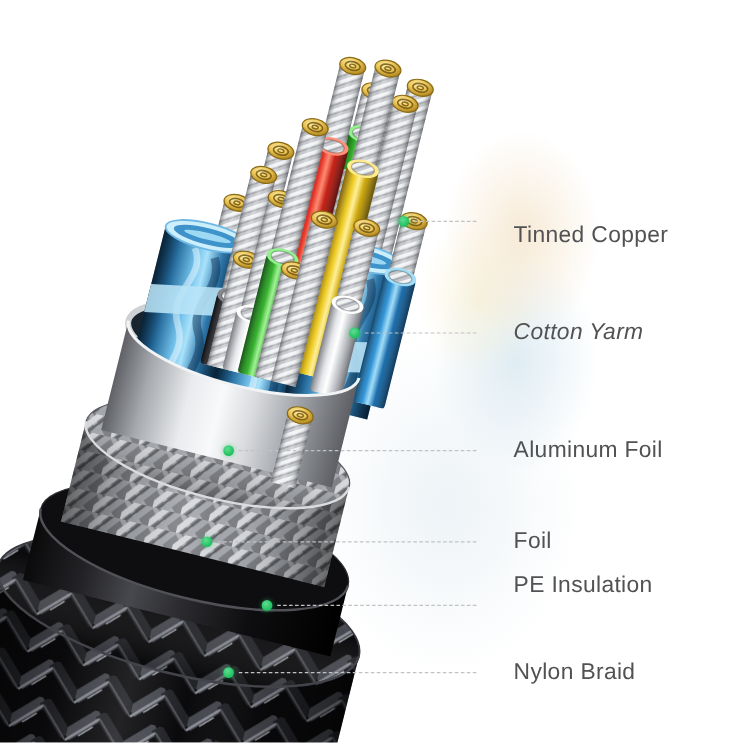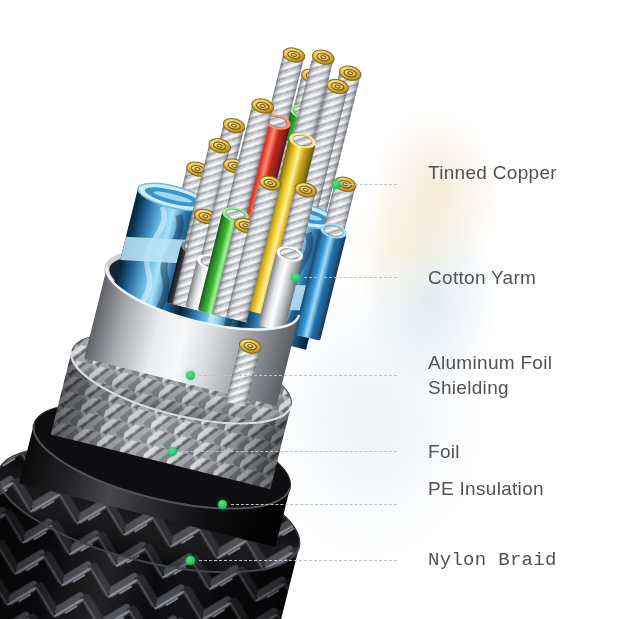--- a/index.html
+++ b/index.html
@@ -335,48 +335,47 @@
 
       <path d="M7,511 A155,52 0 0 0 317,511 L317,1040 L7,1040 Z" fill="url(#nylonP)"></path>
       <path d="M7,511 A155,52 0 0 0 317,511 L317,1040 L7,1040 Z" fill="url(#cylShade)"></path>
       <path d="M7,511 A155,52 0 0 0 317,511" fill="none" stroke="#42444a" stroke-width="2"></path>
     </g>
   </svg>
 
   <div>
     <div class="dot" style="left:331.5px;top:179.5px;"></div>
     <div class="dash" style="left:345px;top:183.5px;width:52px;"></div>
-    <div class="lbl" style="top:172px;">Tinned Copper</div>
+    <div class="lbl" style="top:196px;">Tinned Copper</div>
   </div>
 
   <div>
     <div class="dot" style="left:290.5px;top:272.5px;"></div>
     <div class="dash" style="left:304px;top:276.5px;width:93px;"></div>
-    <div class="lbl" style="top:277px;">Cotton Yarm</div>
+    <div class="lbl" style="top:277px;font-style:italic;">Cotton Yarm</div>
   </div>
 
   <div>
     <div class="dot" style="left:185.5px;top:370.5px;"></div>
     <div class="dash" style="left:199px;top:374.5px;width:198px;"></div>
     <div class="lbl" style="top:375px;">
       <div>Aluminum Foil</div>
-      <div>Shielding</div>
     </div>
   </div>
 
   <div>
     <div class="dot" style="left:167.5px;top:446.5px;"></div>
     <div class="dash" style="left:181px;top:450.5px;width:216px;"></div>
     <div class="lbl" style="top:451px;">Foil</div>
   </div>
 
   <div>
     <div class="dot" style="left:217.5px;top:499.5px;"></div>
     <div class="dash" style="left:231px;top:503.5px;width:166px;"></div>
     <div class="lbl" style="top:488px;">PE Insulation</div>
   </div>
 
   <div>
     <div class="dot" style="left:185.5px;top:555.5px;"></div>
     <div class="dash" style="left:199px;top:559.5px;width:198px;"></div>
-    <div class="lbl" style="top:560px;font-family:Liberation Mono, monospace;">Nylon Braid</div>
+    <div class="lbl" style="top:560px;">Nylon Braid</div>
   </div>
 </div>
 
 </body></html>

